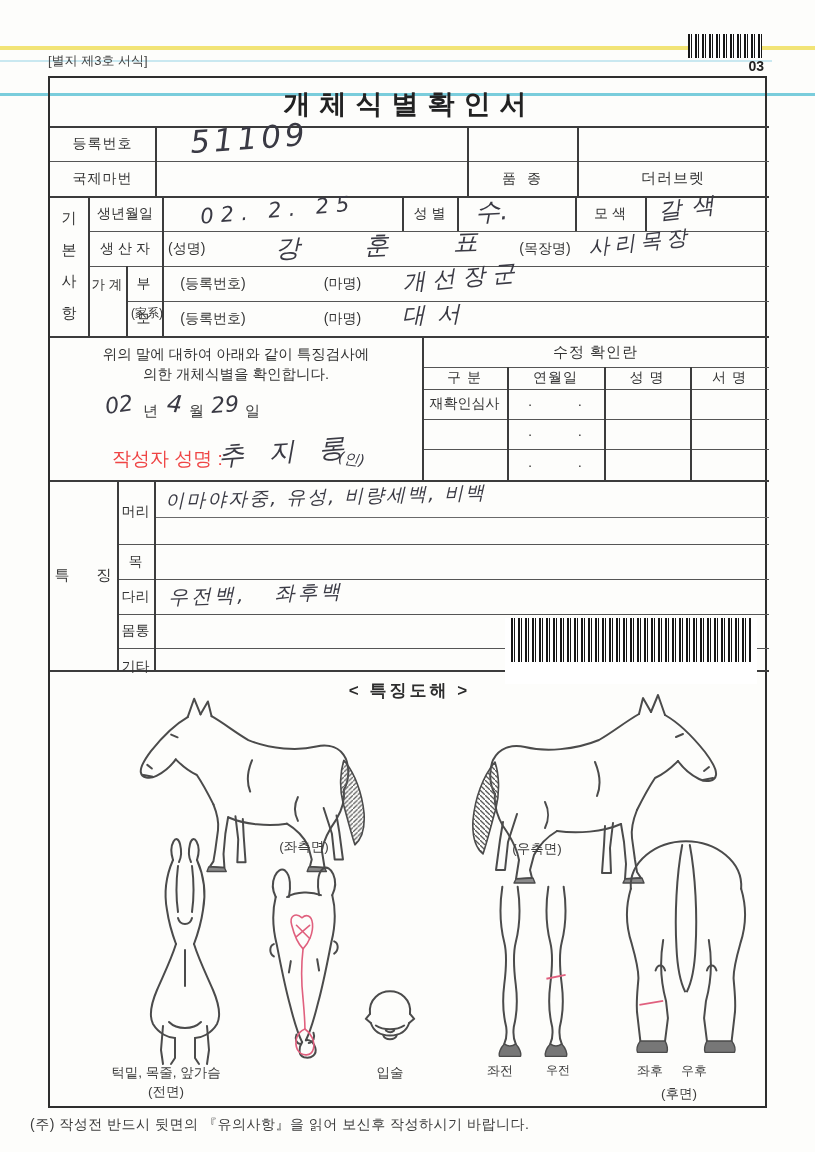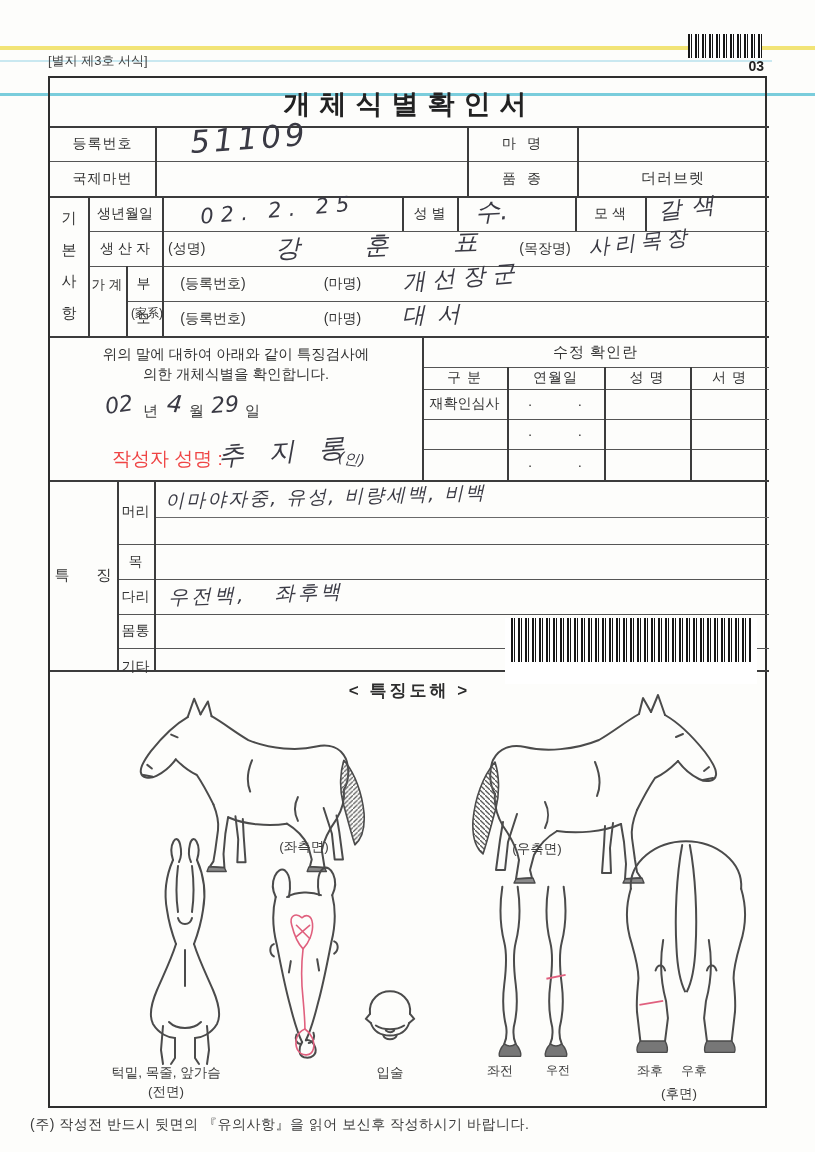--- a/index.html
+++ b/index.html
@@ -86,21 +86,20 @@
     <div class="vl" style="left:457px;top:289px;height:113px"></div>
     <div class="vl" style="left:554px;top:289px;height:113px"></div>
     <div class="vl" style="left:640px;top:289px;height:113px"></div>
     <div class="vl" style="left:67px;top:402px;height:190px"></div>
     <div class="vl" style="left:104px;top:402px;height:190px"></div>
 
     <div class="title">개체식별확인서</div>
 
     <div class="cell" style="left:0;top:48px;width:105px;height:35px;">등록번호</div>
     <div class="hw" style="left:140px;top:42px;font-size:31px;letter-spacing:4px;transform:rotate(-4deg);">51109</div>
-    <div class="cell pre" style="left:417px;top:48px;width:110px;height:35px;">마  명</div>
     <div class="cell" style="left:527px;top:48px;width:192px;height:35px;"></div>
     <div class="cell" style="left:0;top:83px;width:105px;height:35px;">국제마번</div>
     <div class="cell" style="left:105px;top:83px;width:312px;height:35px;"></div>
     <div class="cell pre" style="left:417px;top:83px;width:110px;height:35px;">품  종</div>
     <div class="cell" style="left:527px;top:83px;width:192px;height:35px;font-size:15px;">더러브렛</div>
 
     <div class="abs vstrip" style="left:0;top:118px;width:38px;height:140px;">
       <span>기</span>
       <span>본</span>
       <span>사</span>

